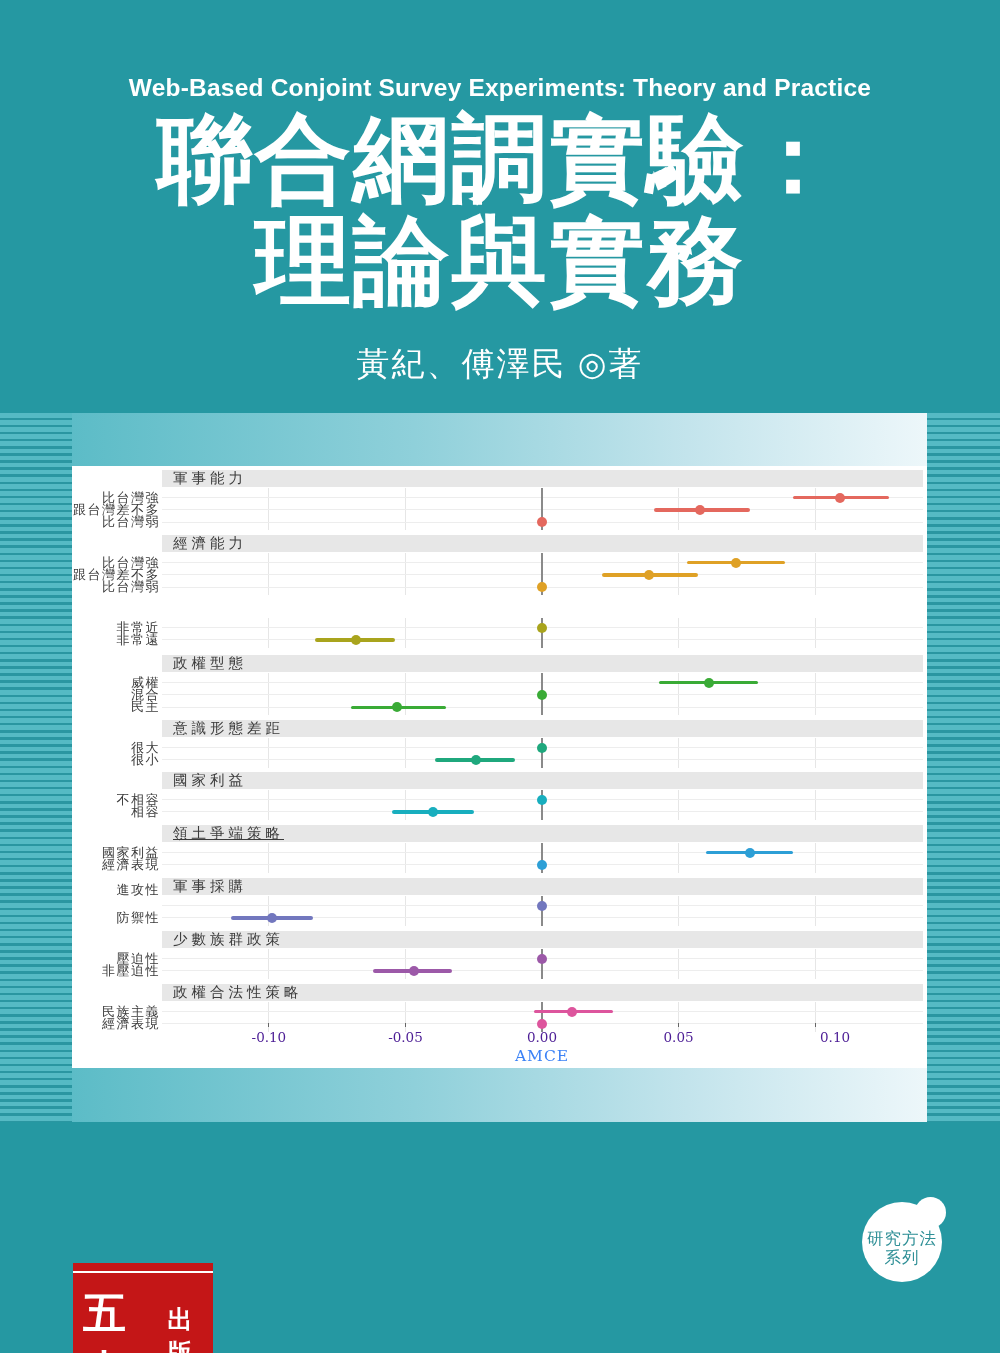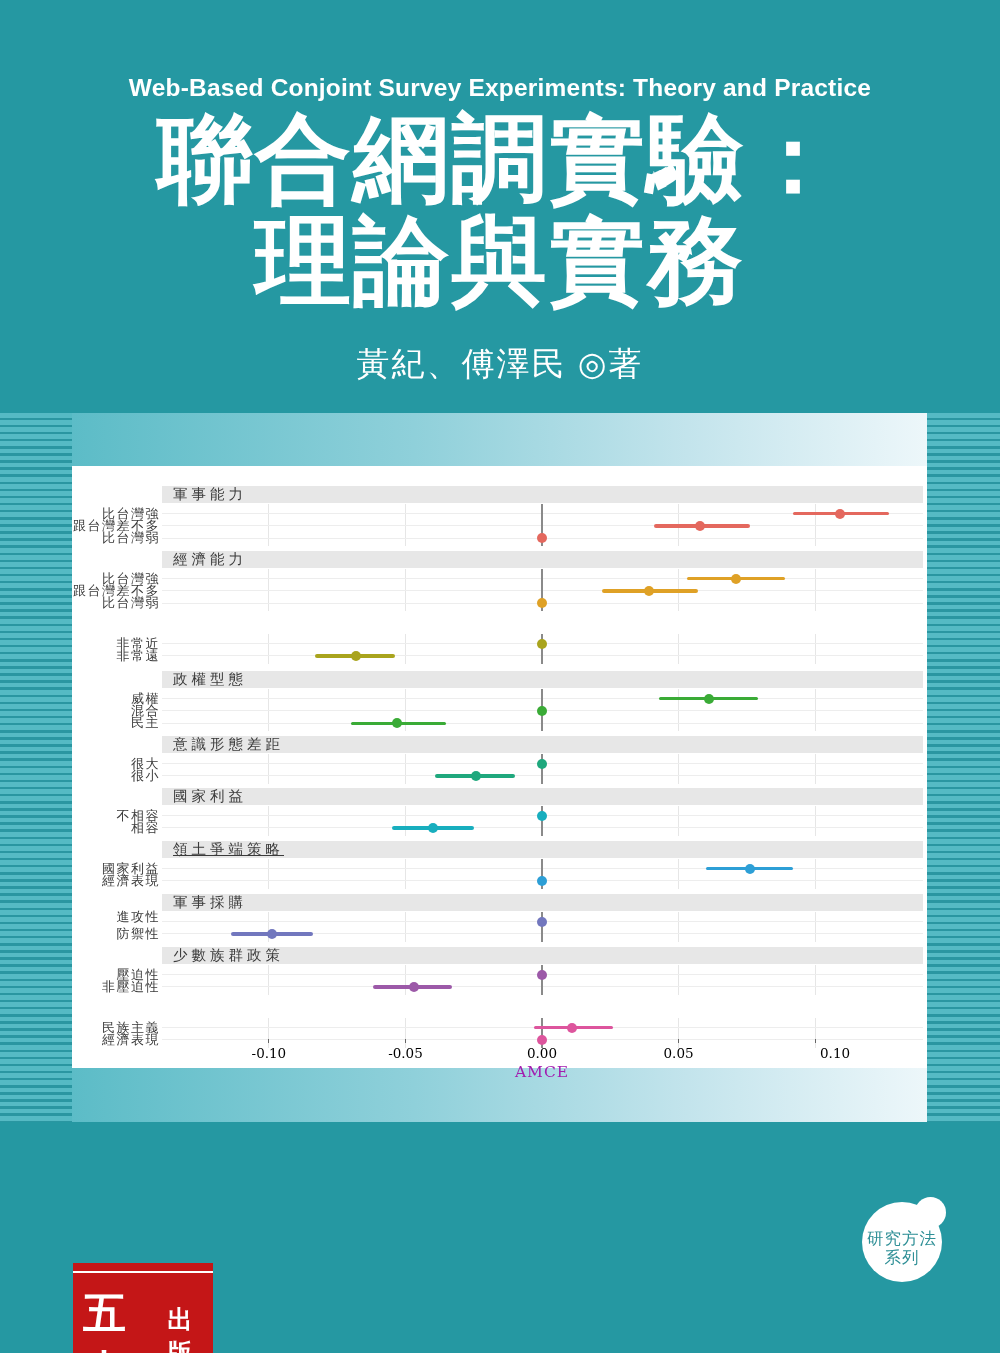--- a/index.html
+++ b/index.html
@@ -33,23 +33,23 @@
     font-family:"DejaVu Serif","Liberation Serif",serif;
     font-size:14.5px;line-height:17px;letter-spacing:4px;padding-left:11px;white-space:nowrap;}
   .row-label{color:#3a3a3a;font-family:"DejaVu Serif","Liberation Serif",serif;
     font-size:13px;letter-spacing:1.5px;text-align:right;white-space:nowrap;line-height:16px;}
   .hline{background:#ededed;height:1px;}
   .vline{background:#e6e6e6;width:1px;}
   .zline{background:#8a8a8a;width:1.5px;}
   .ci{height:3.4px;border-radius:2px;}
   .dot{width:10px;height:10px;border-radius:50%;}
   .tickmark{width:1px;height:4px;background:#666;}
-  .ticklab{color:#000000;font-family:"DejaVu Serif","Liberation Serif",serif;
+  .ticklab{color:#4c1d95;font-family:"DejaVu Serif","Liberation Serif",serif;
     font-size:13.5px;text-align:center;width:70px;}
-  .xlab{color:#a21caf;font-family:"DejaVu Serif","Liberation Serif",serif;
+  .xlab{color:#3b82f6;font-family:"DejaVu Serif","Liberation Serif",serif;
     font-size:15.5px;letter-spacing:1px;text-align:center;width:120px;}
 
   
   .logo{position:absolute;left:73px;top:1263px;width:140px;height:90px;background:#C41617;}
   .logo-rule{position:absolute;left:0;top:8px;width:100%;height:2px;background:#fff;}
   .logo-text{position:absolute;left:10px;top:22px;display:flex;align-items:baseline;color:#fff;}
   .logo-large{font-size:43px;letter-spacing:7px;font-weight:bold;}
   .logo-small{font-size:25px;letter-spacing:2px;font-weight:bold;}
 
   
@@ -72,21 +72,21 @@
   </div>
 
   <div class="authors">黃紀、傅澤民 ◎著</div>
 
   <div class="stripes stripes-left"></div>
   <div class="stripes stripes-right"></div>
   <div class="grad grad-top"></div>
   <div class="grad grad-bottom"></div>
 
   <div class="chart-panel">
-    <div id="plot" style="position:absolute;left:0;top:0;width:743px;height:602px;margin-top:16px;">
+    <div id="plot" style="position:absolute;left:0;top:0;width:743px;height:602px;">
         <div class="vline" style="left: 196.4px; top: 22px; height: 42.3px;"></div>
         <div class="vline" style="left: 332.95px; top: 22px; height: 42.3px;"></div>
         <div class="vline" style="left: 469.5px; top: 22px; height: 42.3px;"></div>
         <div class="vline" style="left: 606.05px; top: 22px; height: 42.3px;"></div>
         <div class="vline" style="left: 742.6px; top: 22px; height: 42.3px;"></div>
         <div class="zline" style="left: 469.25px; top: 22px; height: 42.3px; z-index: 2;"></div>
         <div class="sec-header" style="left: 90px; top: 4px; width: 761px; height: 17px; z-index: 3;">軍事能力</div>
         <div class="hline" style="left: 90px; top: 31px; width: 761px;"></div>
         <div class="row-label" style="left: 0px; top: 23.5px; width: 88px;">比台灣強</div>
         <div class="ci" style="left: 721.252px; top: 29.8px; width: 95.585px; background: rgb(228, 104, 94); z-index: 4;"></div>
@@ -190,21 +190,21 @@
         <div class="row-label" style="left: 0px; top: 390.9px; width: 88px;">經濟表現</div>
         <div class="dot" style="left: 465px; top: 393.9px; background: rgb(45, 159, 214); z-index: 5;"></div>
         <div class="vline" style="left: 196.4px; top: 430px; height: 29.9px;"></div>
         <div class="vline" style="left: 332.95px; top: 430px; height: 29.9px;"></div>
         <div class="vline" style="left: 469.5px; top: 430px; height: 29.9px;"></div>
         <div class="vline" style="left: 606.05px; top: 430px; height: 29.9px;"></div>
         <div class="vline" style="left: 742.6px; top: 430px; height: 29.9px;"></div>
         <div class="zline" style="left: 469.25px; top: 430px; height: 29.9px; z-index: 2;"></div>
         <div class="sec-header" style="left: 90px; top: 412px; width: 761px; height: 17px; z-index: 3;">軍事採購</div>
         <div class="hline" style="left: 90px; top: 439px; width: 761px;"></div>
-        <div class="row-label" style="left: 0px; top: 427px; width: 88px; padding-left: 31px;">進攻性</div>
+        <div class="row-label" style="left: 0px; top: 416px; width: 88px; padding-left: 31px;">進攻性</div>
         <div class="dot" style="left: 465px; top: 434.5px; background: rgb(114, 119, 190); z-index: 5;"></div>
         <div class="hline" style="left: 90px; top: 451.4px; width: 761px;"></div>
         <div class="row-label" style="left: 0px; top: 443.9px; width: 88px;">防禦性</div>
         <div class="ci" style="left: 158.666px; top: 450.2px; width: 81.93px; background: rgb(114, 119, 190); z-index: 4;"></div>
         <div class="dot" style="left: 194.631px; top: 446.9px; background: rgb(114, 119, 190); z-index: 5;"></div>
         <div class="vline" style="left: 196.4px; top: 483px; height: 29.9px;"></div>
         <div class="vline" style="left: 332.95px; top: 483px; height: 29.9px;"></div>
         <div class="vline" style="left: 469.5px; top: 483px; height: 29.9px;"></div>
         <div class="vline" style="left: 606.05px; top: 483px; height: 29.9px;"></div>
         <div class="vline" style="left: 742.6px; top: 483px; height: 29.9px;"></div>
@@ -216,20 +216,21 @@
         <div class="hline" style="left: 90px; top: 504.4px; width: 761px;"></div>
         <div class="row-label" style="left: 0px; top: 496.9px; width: 88px;">非壓迫性</div>
         <div class="ci" style="left: 300.678px; top: 503.2px; width: 79.199px; background: rgb(156, 89, 168); z-index: 4;"></div>
         <div class="dot" style="left: 336.643px; top: 499.9px; background: rgb(156, 89, 168); z-index: 5;"></div>
         <div class="vline" style="left: 196.4px; top: 536px; height: 29.9px;"></div>
         <div class="vline" style="left: 332.95px; top: 536px; height: 29.9px;"></div>
         <div class="vline" style="left: 469.5px; top: 536px; height: 29.9px;"></div>
         <div class="vline" style="left: 606.05px; top: 536px; height: 29.9px;"></div>
         <div class="vline" style="left: 742.6px; top: 536px; height: 29.9px;"></div>
         <div class="zline" style="left: 469.25px; top: 536px; height: 29.9px; z-index: 2;"></div>
+        <div class="sec-header" style="left: 90px; top: 518px; width: 761px; height: 17px; z-index: 3;">政權合法性策略</div>
         <div class="hline" style="left: 90px; top: 545px; width: 761px;"></div>
         <div class="row-label" style="left: 0px; top: 537.5px; width: 88px;">民族主義</div>
         <div class="ci" style="left: 461.807px; top: 543.8px; width: 79.199px; background: rgb(221, 85, 157); z-index: 4;"></div>
         <div class="dot" style="left: 495.041px; top: 540.5px; background: rgb(221, 85, 157); z-index: 5;"></div>
         <div class="hline" style="left: 90px; top: 557.4px; width: 761px;"></div>
         <div class="row-label" style="left: 0px; top: 549.9px; width: 88px;">經濟表現</div>
         <div class="dot" style="left: 465px; top: 552.9px; background: rgb(221, 85, 157); z-index: 5;"></div>
         <div class="tickmark" style="left: 196.4px; top: 557px;"></div>
         <div class="ticklab" style="left: 161.9px; top: 563px;">-0.10</div>
         <div class="tickmark" style="left: 332.95px; top: 557px;"></div>

